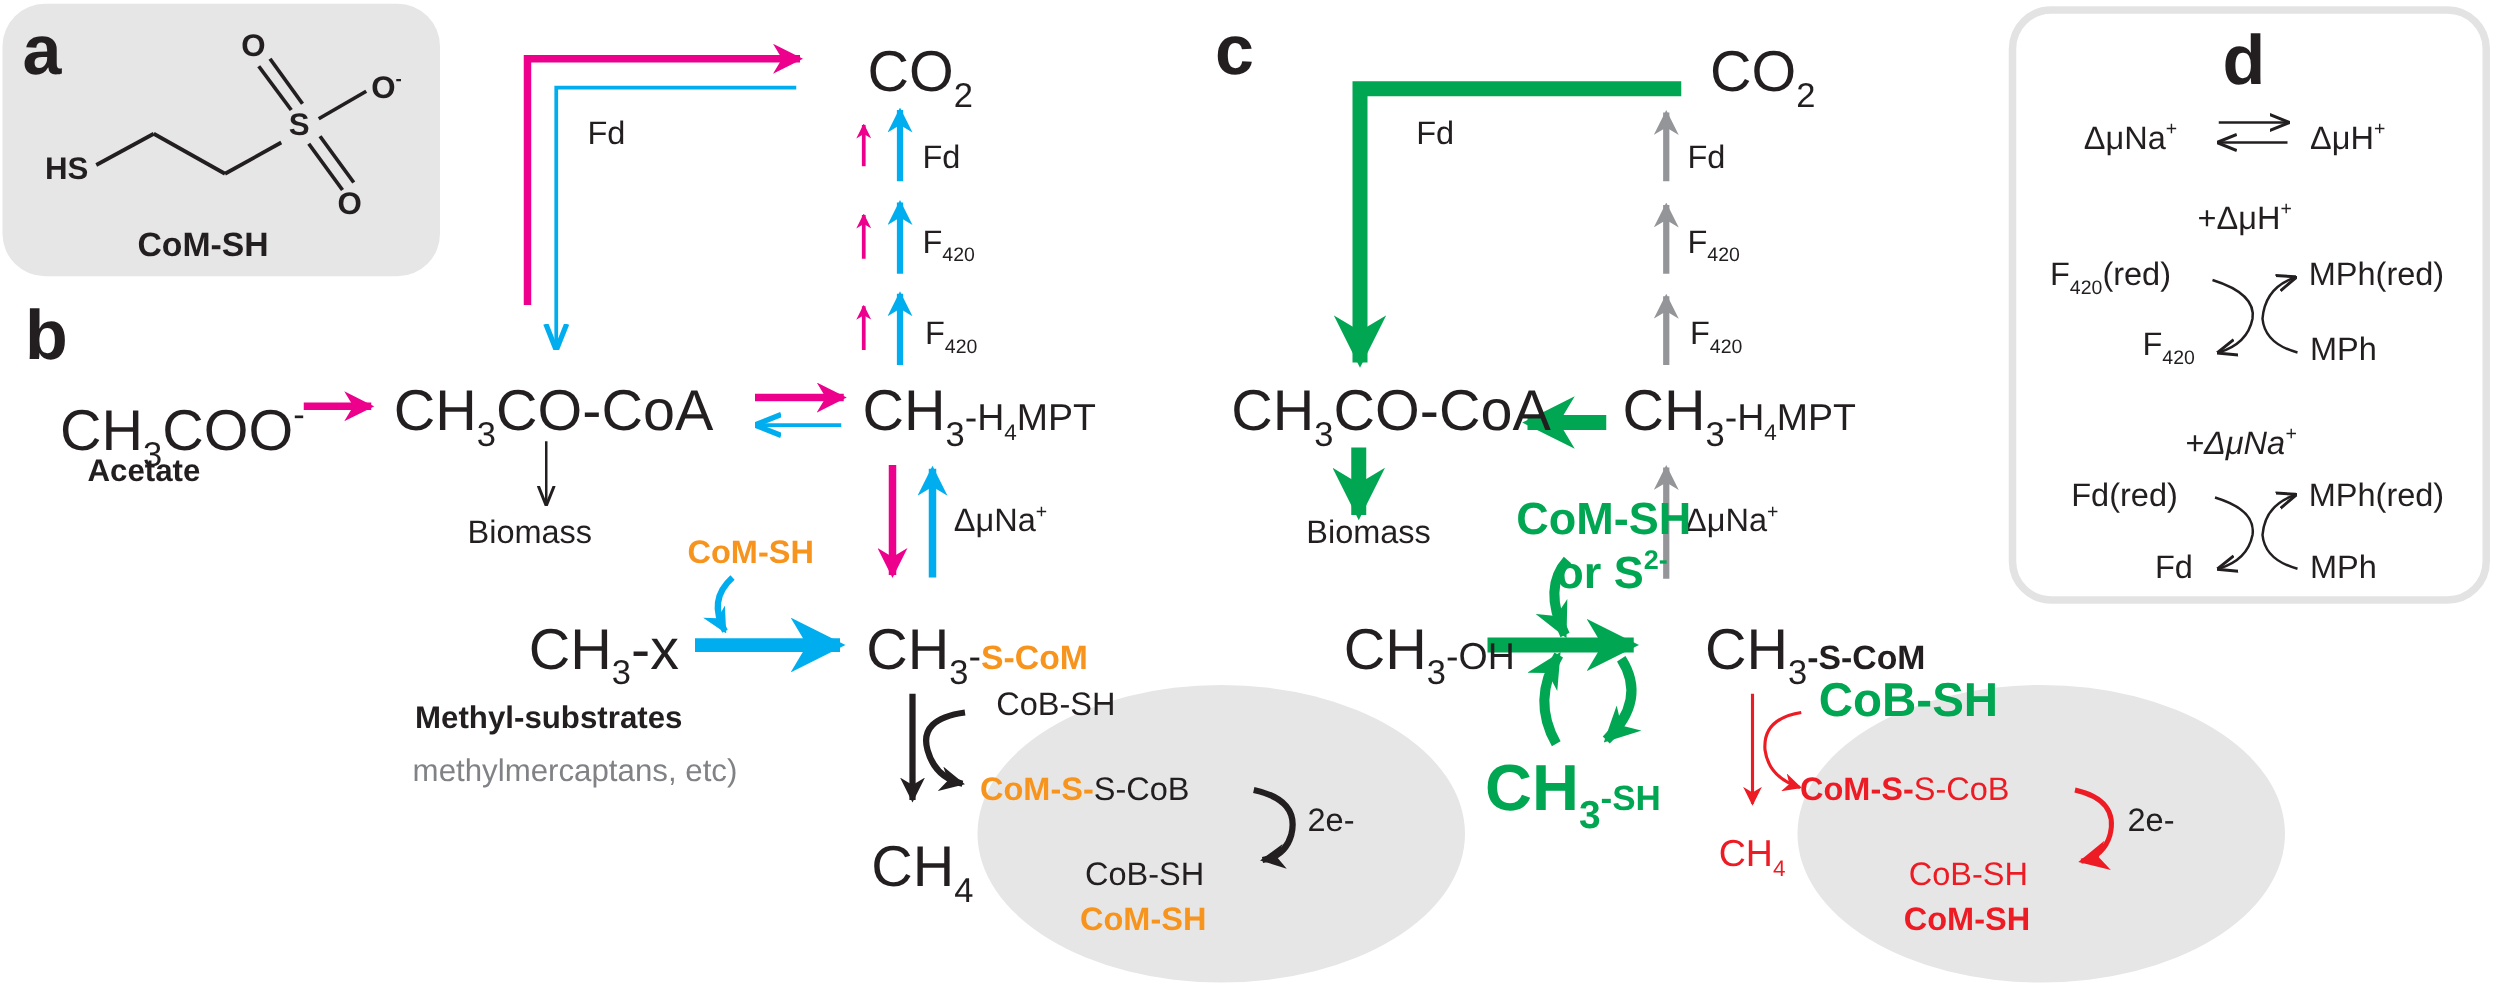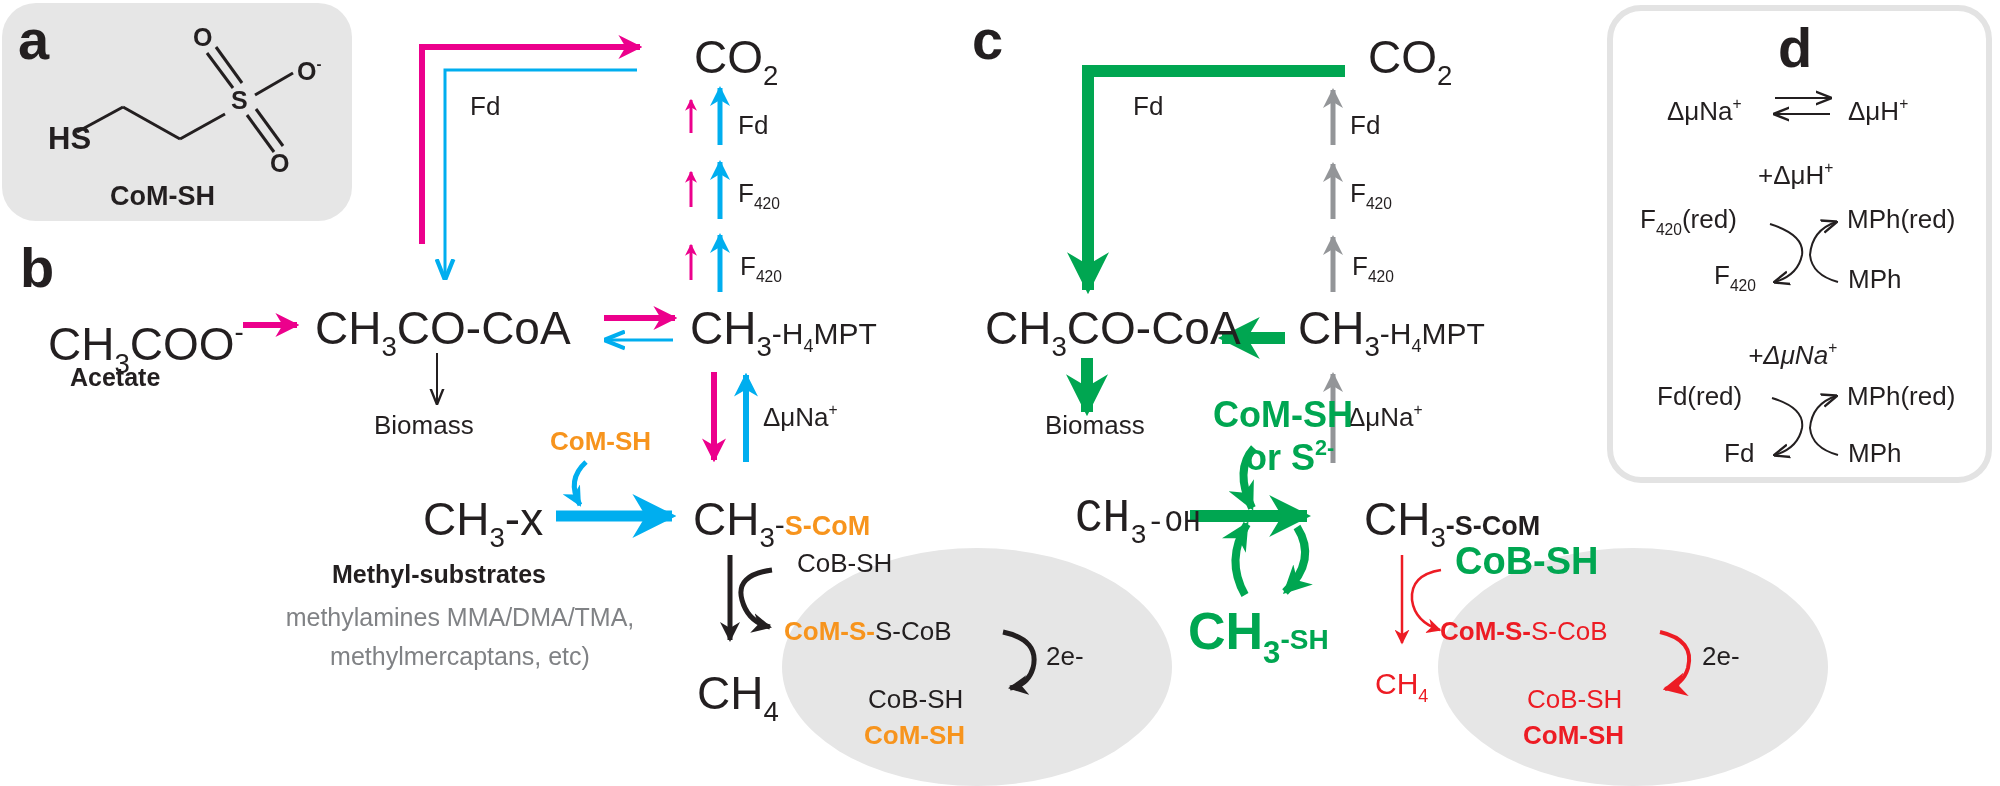--- a/index.html
+++ b/index.html
@@ -118,21 +118,21 @@
     <line x1="1775" y1="98" x2="1830" y2="98" marker-end="url(#mBlackThin)"></line>
     <line x1="1830" y1="114" x2="1775" y2="114" marker-end="url(#mBlackThin)"></line>
     <path d="M1770,224 Q1805,235 1802,255 Q1798,275 1775,282" marker-end="url(#mBlackThin)"></path>
     <path d="M1838,282 Q1812,275 1810,255 Q1812,230 1836,222" marker-end="url(#mBlackThin)"></path>
     <path d="M1772,398 Q1805,408 1802,428 Q1798,448 1775,455" marker-end="url(#mBlackThin)"></path>
     <path d="M1838,455 Q1812,448 1810,428 Q1812,404 1836,396" marker-end="url(#mBlackThin)"></path>
   </g>
 </svg>
 
 <div class="abs letter" style="left:18px;top:12px;">a</div>
-<div class="abs bold" style="left:48px;top:123px;font-size:31px;">HS</div>
+<div class="abs bold" style="left:36px;top:123px;font-size:25px;">HS</div>
 <div class="abs bold" style="left:231px;top:88px;font-size:25px;">S</div>
 <div class="abs bold" style="left:193px;top:25px;font-size:25px;">O</div>
 <div class="abs bold" style="left:270px;top:151px;font-size:25px;">O</div>
 <div class="abs bold" style="left:297px;top:56px;font-size:25px;"><span>O</span><span class="sup">-</span></div>
 <div class="abs bold center" style="left:110px;top:183px;font-size:27px;">CoM-SH</div>
 
 <div class="abs letter" style="left:20px;top:240px;">b</div>
 <div class="abs big" style="left:694px;top:34px;"><span>CO</span><span class="sub">2</span></div>
 <div class="abs sm" style="left:470px;top:93px;">Fd</div>
 <div class="abs sm" style="left:738px;top:112px;"><span>Fd</span></div>
@@ -146,21 +146,20 @@
 <div class="abs sm" style="left:374px;top:412px;">Biomass</div>
 
 <div class="abs big" style="left:690px;top:305px;"><span>CH</span><span class="sub">3</span><span class="med">-H</span><span class="sub" style="font-size:18px;">4</span><span class="med">MPT</span></div>
 <div class="abs sm" style="left:763px;top:402px;"><span>ΔμNa</span><span class="sup">+</span></div>
 
 <div class="abs bold orange" style="left:550px;top:428px;font-size:26px;">CoM-SH</div>
 <div class="abs big" style="left:423px;top:496px;"><span>CH</span><span class="sub">3</span><span>-x</span></div>
 
 <div class="abs bold" style="left:332px;top:562px;font-size:25px;text-align:center;">Methyl-substrates</div>
 <div class="abs grey center" style="left:210px;top:598px;width:500px;font-size:25px;line-height:39px;white-space:normal;">
-  <div>methylamines MMA/DMA/TMA,</div>
   <div>methylmercaptans, etc)</div>
 </div>
 
 <div class="abs big" style="left:693px;top:496px;"><span>CH</span><span class="sub">3</span><span class="med">-</span><span class="bold orange" style="font-size:27px;">S-CoM</span></div>
 <div class="abs sm" style="left:797px;top:550px;">CoB-SH</div>
 <div class="abs sm" style="left:784px;top:618px;"><span class="bold orange">CoM-S-</span><span>S-CoB</span></div>
 <div class="abs sm" style="left:1046px;top:643px;">2e-</div>
 <div class="abs big" style="left:697px;top:670px;"><span>CH</span><span class="sub">4</span></div>
 <div class="abs sm" style="left:868px;top:686px;">CoB-SH</div>
 <div class="abs bold orange" style="left:864px;top:722px;font-size:26px;">CoM-SH</div>
@@ -173,21 +172,21 @@
 <div class="abs sm" style="left:1352px;top:253px;"><span>F</span><span class="sub">420</span></div>
 
 <div class="abs big" style="left:985px;top:305px;"><span>CH</span><span class="sub">3</span><span>CO-CoA</span></div>
 <div class="abs sm" style="left:1045px;top:412px;">Biomass</div>
 <div class="abs big" style="left:1298px;top:305px;"><span>CH</span><span class="sub">3</span><span class="med">-H</span><span class="sub" style="font-size:18px;">4</span><span class="med">MPT</span></div>
 <div class="abs sm" style="left:1348px;top:402px;"><span>ΔμNa</span><span class="sup">+</span></div>
 
 <div class="abs bold green" style="left:1213px;top:397px;font-size:36px;">CoM-SH</div>
 <div class="abs bold green" style="left:1245px;top:437px;font-size:36px;"><span>or S</span><span class="sup">2-</span></div>
 
-<div class="abs big" style="left:1075px;top:496px;font-family:Liberation Mono, monospace;"><span>CH</span><span class="sub">3</span><span class="med">-OH</span></div>
+<div class="abs big" style="left:1075px;top:496px;"><span>CH</span><span class="sub">3</span><span class="med">-OH</span></div>
 <div class="abs big" style="left:1364px;top:496px;"><span>CH</span><span class="sub">3</span><span class="bold" style="font-size:27px;">-S-CoM</span></div>
 <div class="abs bold green" style="left:1188px;top:605px;font-size:52px;"><span>CH</span><span class="sub">3</span><span style="font-size:28px;">-SH</span></div>
 
 <div class="abs bold green" style="left:1455px;top:542px;font-size:38px;">CoB-SH</div>
 <div class="abs sm red" style="left:1440px;top:618px;"><span class="bold">CoM-S-</span><span>S-CoB</span></div>
 <div class="abs sm" style="left:1702px;top:643px;">2e-</div>
 <div class="abs red" style="left:1375px;top:669px;font-size:30px;"><span>CH</span><span class="sub">4</span></div>
 <div class="abs sm red" style="left:1527px;top:686px;">CoB-SH</div>
 <div class="abs bold red" style="left:1523px;top:722px;font-size:26px;">CoM-SH</div>
 

